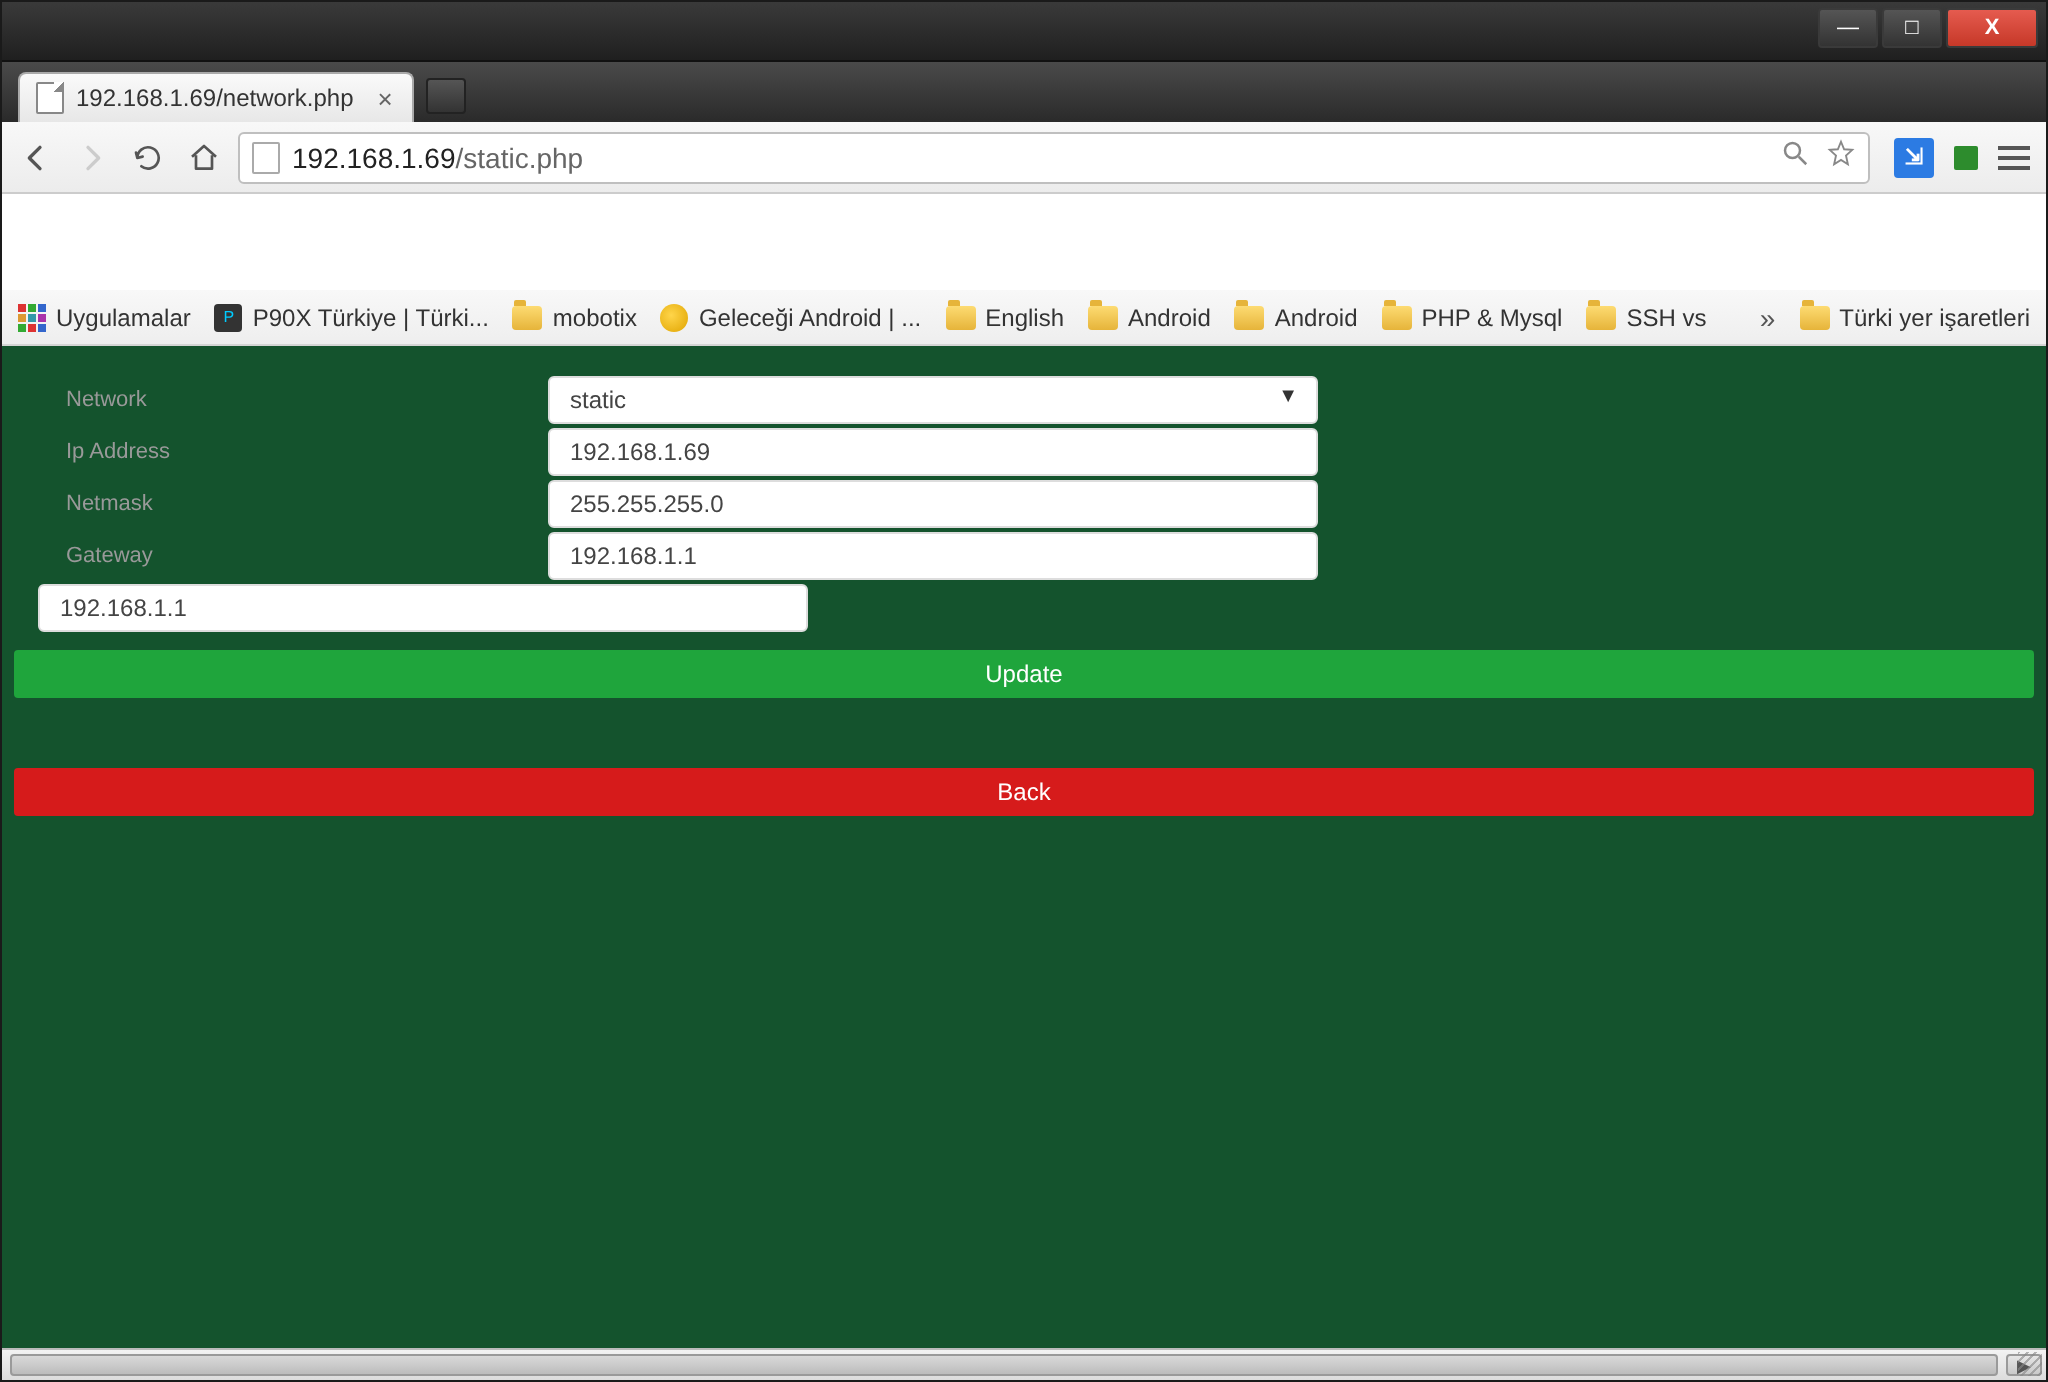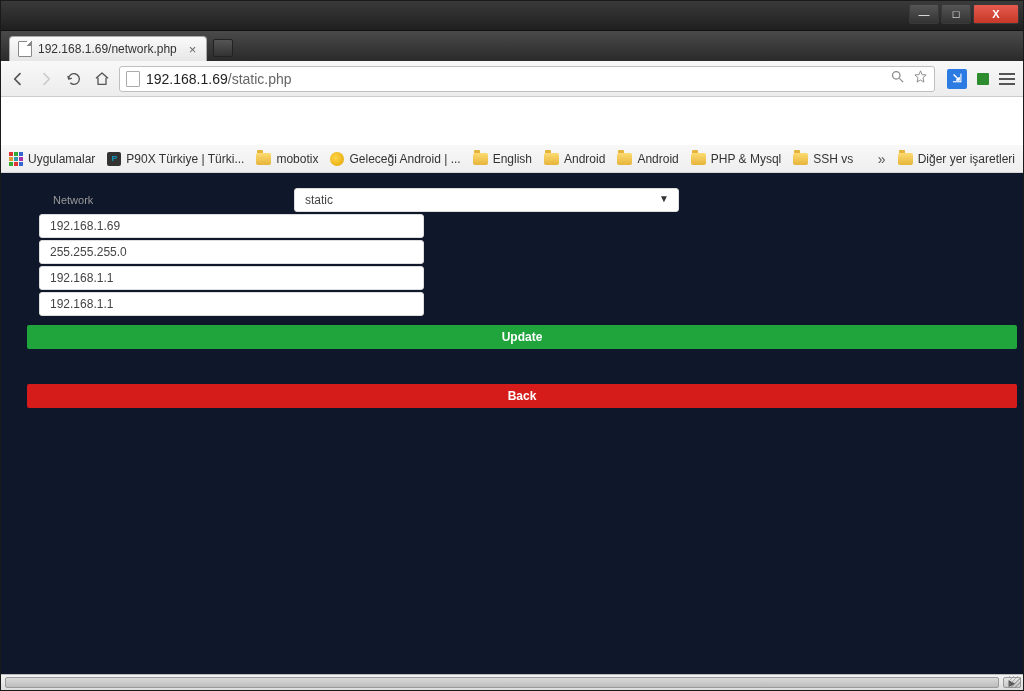--- a/index.html
+++ b/index.html
@@ -61,33 +61,33 @@
     .bm-apps-icon span:nth-child(8){background:#d33;}
     .bm-apps-icon span:nth-child(9){background:#36c;}
     .bm-p90x { width:14px; height:14px; background:#333; color:#0cf; font-size:8px; display:flex; align-items:center; justify-content:center; border-radius:2px; }
     .bm-folder { width:15px; height:12px; background:linear-gradient(to bottom,#fddb72,#e6b43a); border-radius:2px; position:relative; }
     .bm-folder::before { content:""; position:absolute; top:-3px; left:1px; width:6px; height:3px; background:#e6b43a; border-radius:1px 1px 0 0; }
     .bm-turkcell { width:14px; height:14px; border-radius:50%; background: radial-gradient(circle at 40% 40%, #ffd54a, #e0a400); }
     .bookmarks .spacer { flex:1; }
     .bm-overflow { font-size:14px; color:#555; }
 
     
-    .page { flex:1; background:#0f172a; overflow-y:auto;padding-left:20px; }
+    .page { flex:1; background:#14532d; overflow-y:auto; }
 
     .form-area { padding:14px 18px 0 18px; }
     .form-row { display:flex; align-items:center; height:26px; margin-bottom:0; }
     .form-row .lbl { width:255px; font-size:11px; color:#999; padding-left:14px; }
     .form-row .ctrl { width:385px; }
     .form-row input, .form-row select { width:100%; height:24px; border:1px solid #ddd; border-radius:3px; font-size:12px; padding:0 10px; background:#fff; color:#444; }
     .form-row select { appearance:none; -webkit-appearance:none; background-image: none; padding-right:24px; }
     .select-wrap { position:relative; width:385px; }
     .select-wrap::after { content:"▼"; position:absolute; right:10px; top:5px; font-size:10px; color:#333; pointer-events:none; }
 
     .btn-row { margin-top:8px; padding:0 6px; }
-    .big-btn { width: calc(100% ); height:24px; display:flex; align-items:center; justify-content:center; color:#fff; font-size:12px; font-weight:bold; border:none; margin-bottom:4px; cursor:pointer; border-radius:2px; }
+    .big-btn { width: calc(100% ); height:24px; display:flex; align-items:center; justify-content:center; color:#fff; font-size:12px; font-weight:normal; border:none; margin-bottom:4px; cursor:pointer; border-radius:2px; }
     .btn-update { background:#1fa53c; }
     .btn-back { background:#d61b1b;margin-top:35px; }
 
     
     .hscroll { height:16px; background: linear-gradient(to bottom,#f3f3f3,#dcdcdc); border-top:1px solid #bbb; position:relative; }
     .hscroll .thumb { position:absolute; left:4px; top:2px; right:24px; bottom:2px; background:linear-gradient(to bottom,#d9d9d9,#bcbcbc); border:1px solid #9a9a9a; border-radius:2px; }
     .hscroll .arrow { position:absolute; right:2px; top:2px; bottom:2px; width:18px; background:linear-gradient(to bottom,#e5e5e5,#c9c9c9); border:1px solid #9a9a9a; display:flex; align-items:center; justify-content:center; font-size:9px; color:#555; border-radius:2px; }
 
     
     .grip { position:absolute; right:2px; bottom:2px; width:12px; height:12px; background: repeating-linear-gradient(135deg,#888 0 1px, transparent 1px 3px); opacity:.6; }
@@ -220,45 +220,48 @@
       <span>PHP &amp; Mysql</span>
     </div>
     <div class="bm-item">
       <span class="bm-folder"></span>
       <span>SSH vs</span>
     </div>
     <div class="spacer"></div>
     <span class="bm-overflow">»</span>
     <div class="bm-item">
       <span class="bm-folder"></span>
-      <span>Diğer yer işaretleri</span>
+      <span>Türki yer işaretleri</span>
     </div>
   </div>
 
   <div class="page">
     <div class="form-area">
 
       <div class="form-row">
         <div class="lbl">Network</div>
         <div class="select-wrap">
           <select class="ctrl">
             <option>static</option>
           </select>
         </div>
       </div>
 
       <div class="form-row">
+        <div class="lbl">Ip Address</div>
         <div class="ctrl"><input type="text" value="192.168.1.69" style=""></div>
       </div>
 
       <div class="form-row">
+        <div class="lbl">Netmask</div>
         <div class="ctrl"><input type="text" value="255.255.255.0" style=""></div>
       </div>
 
       <div class="form-row">
+        <div class="lbl">Gateway</div>
         <div class="ctrl"><input type="text" value="192.168.1.1" style=""></div>
       </div>
 
       <div class="form-row">
         <div class="ctrl"><input type="text" value="192.168.1.1" style=""></div>
       </div>
 
     </div>
 
     <div class="btn-row">

